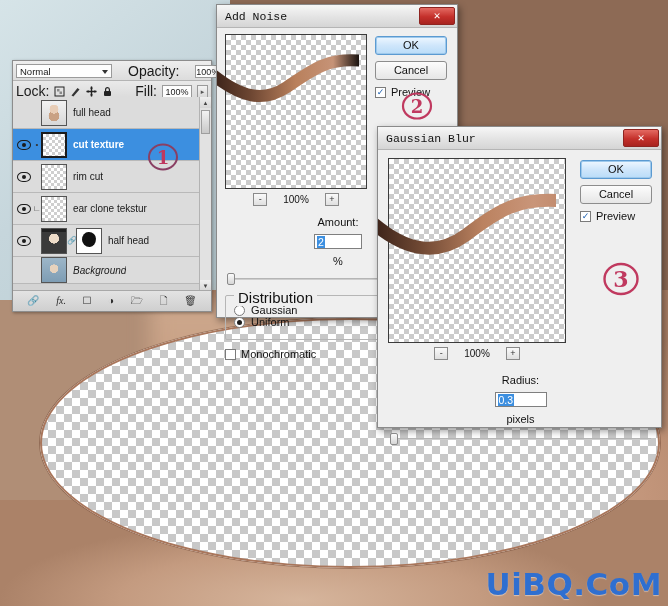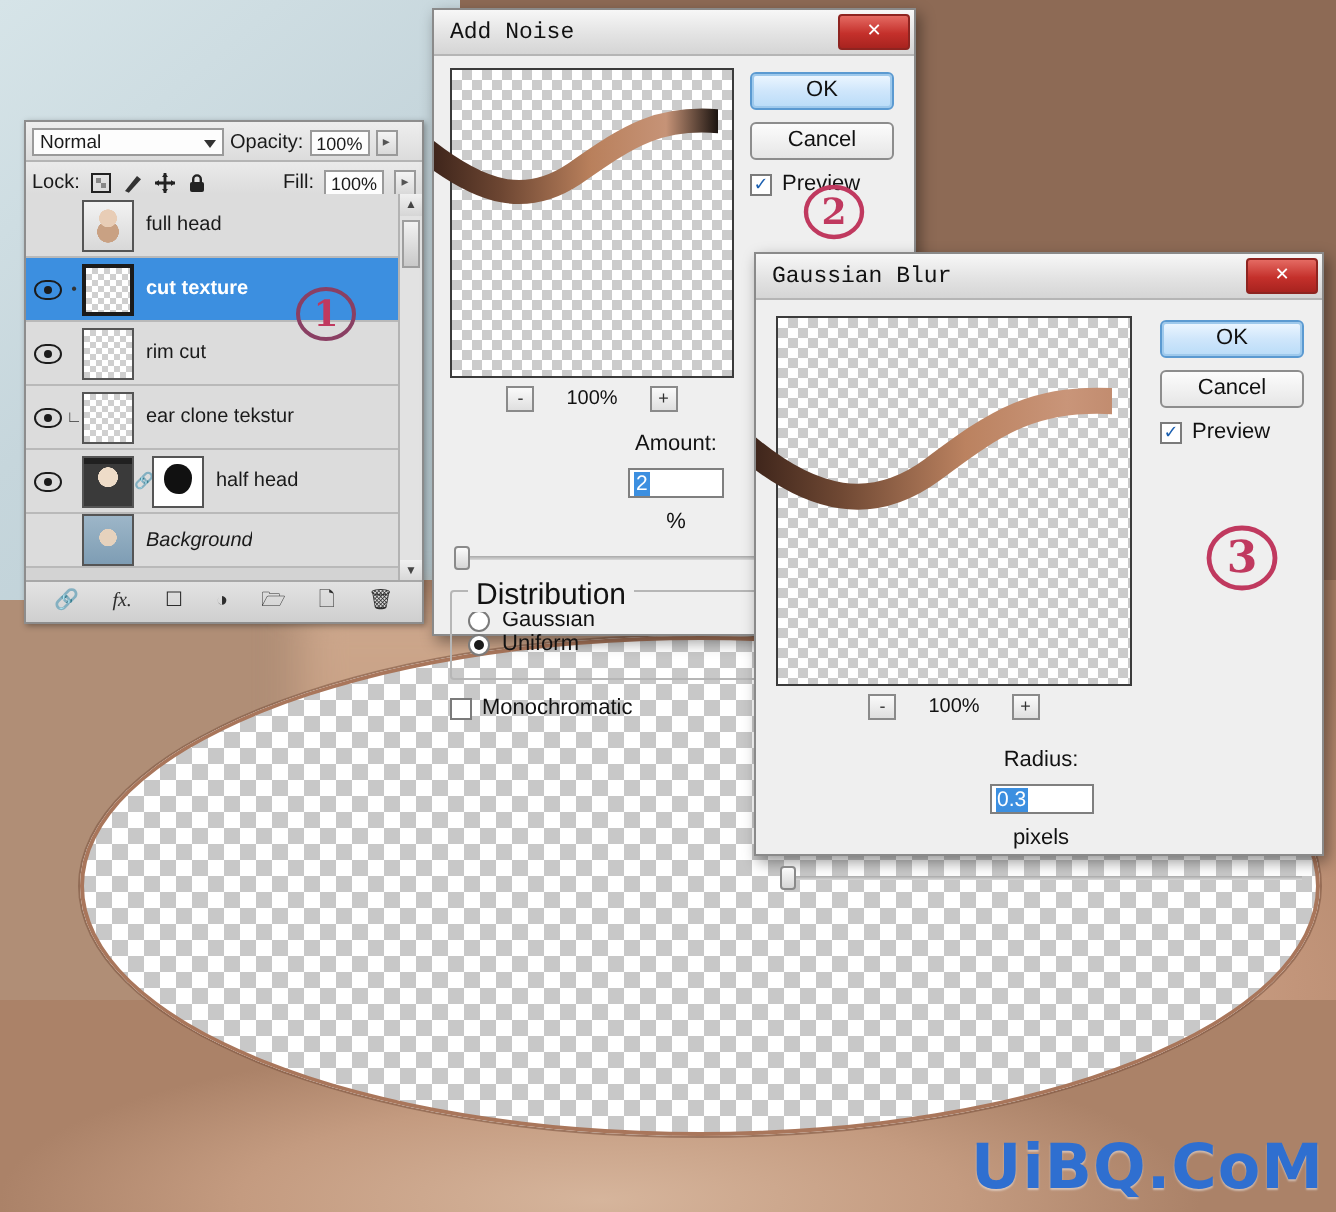--- a/index.html
+++ b/index.html
@@ -98,36 +98,36 @@
 
   
   .layers-panel{
     position:absolute;left:12px;top:60px;width:198px;height:250px;
     background:#d7d7d7;
     border:1px solid #8d8d8d;
     box-shadow:1px 1px 3px rgba(0,0,0,.35);
     font-size:10px;color:#1a1a1a;
   }
   .lp-row1{
-    display:flex;align-items:center;gap:3px;
+    display:flex;align-items:center;gap:16px;
     height:16px;padding:2px 3px 1px 3px;
     background:linear-gradient(180deg,#eeeeee,#dcdcdc);
     border-bottom:1px solid #b4b4b4;
   }
   .blend-select{
     position:relative;flex:0 0 96px;height:14px;
     background:#fdfdfd;border:1px solid #9a9a9a;
     font-size:9.5px;line-height:14px;padding-left:3px;box-sizing:border-box;
   }
   .blend-select .caret{
     position:absolute;right:3px;top:5px;
     width:0;height:0;border-left:3.5px solid transparent;border-right:3.5px solid transparent;
     border-top:4px solid #333;
   }
-  .lp-lbl{font-size:10px;white-space:nowrap;}
+  .lp-lbl{font-size:14px;white-space:nowrap;}
   .numbox{
     width:30px;height:13px;background:#fdfdfd;border:1px solid #9a9a9a;
     font-size:9px;line-height:13px;text-align:center;box-sizing:border-box;
   }
   .minibtn{
     width:11px;height:13px;background:linear-gradient(180deg,#f4f4f4,#d9d9d9);
     border:1px solid #9a9a9a;font-size:7px;line-height:12px;text-align:center;
     color:#555;box-sizing:border-box;
   }
   .lp-row2{

